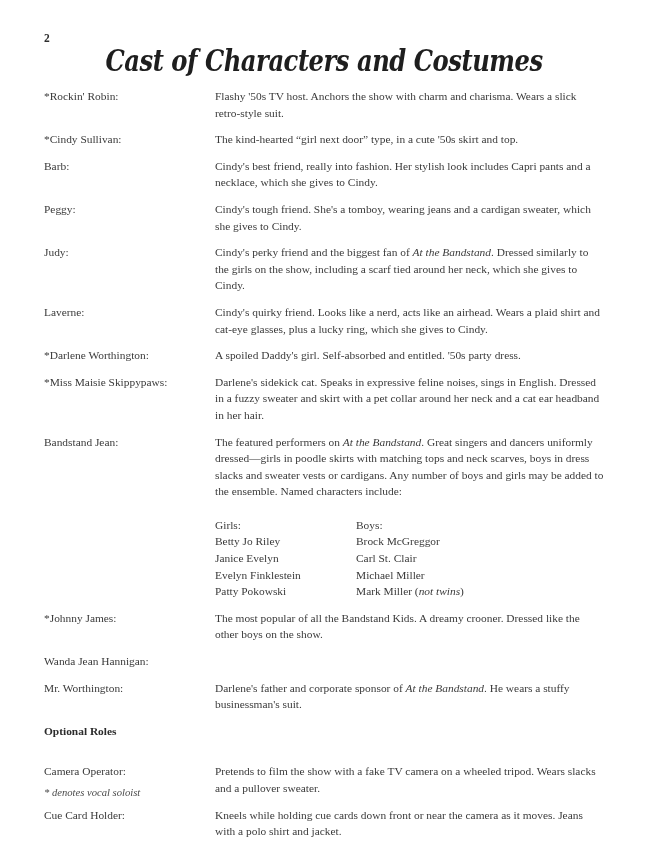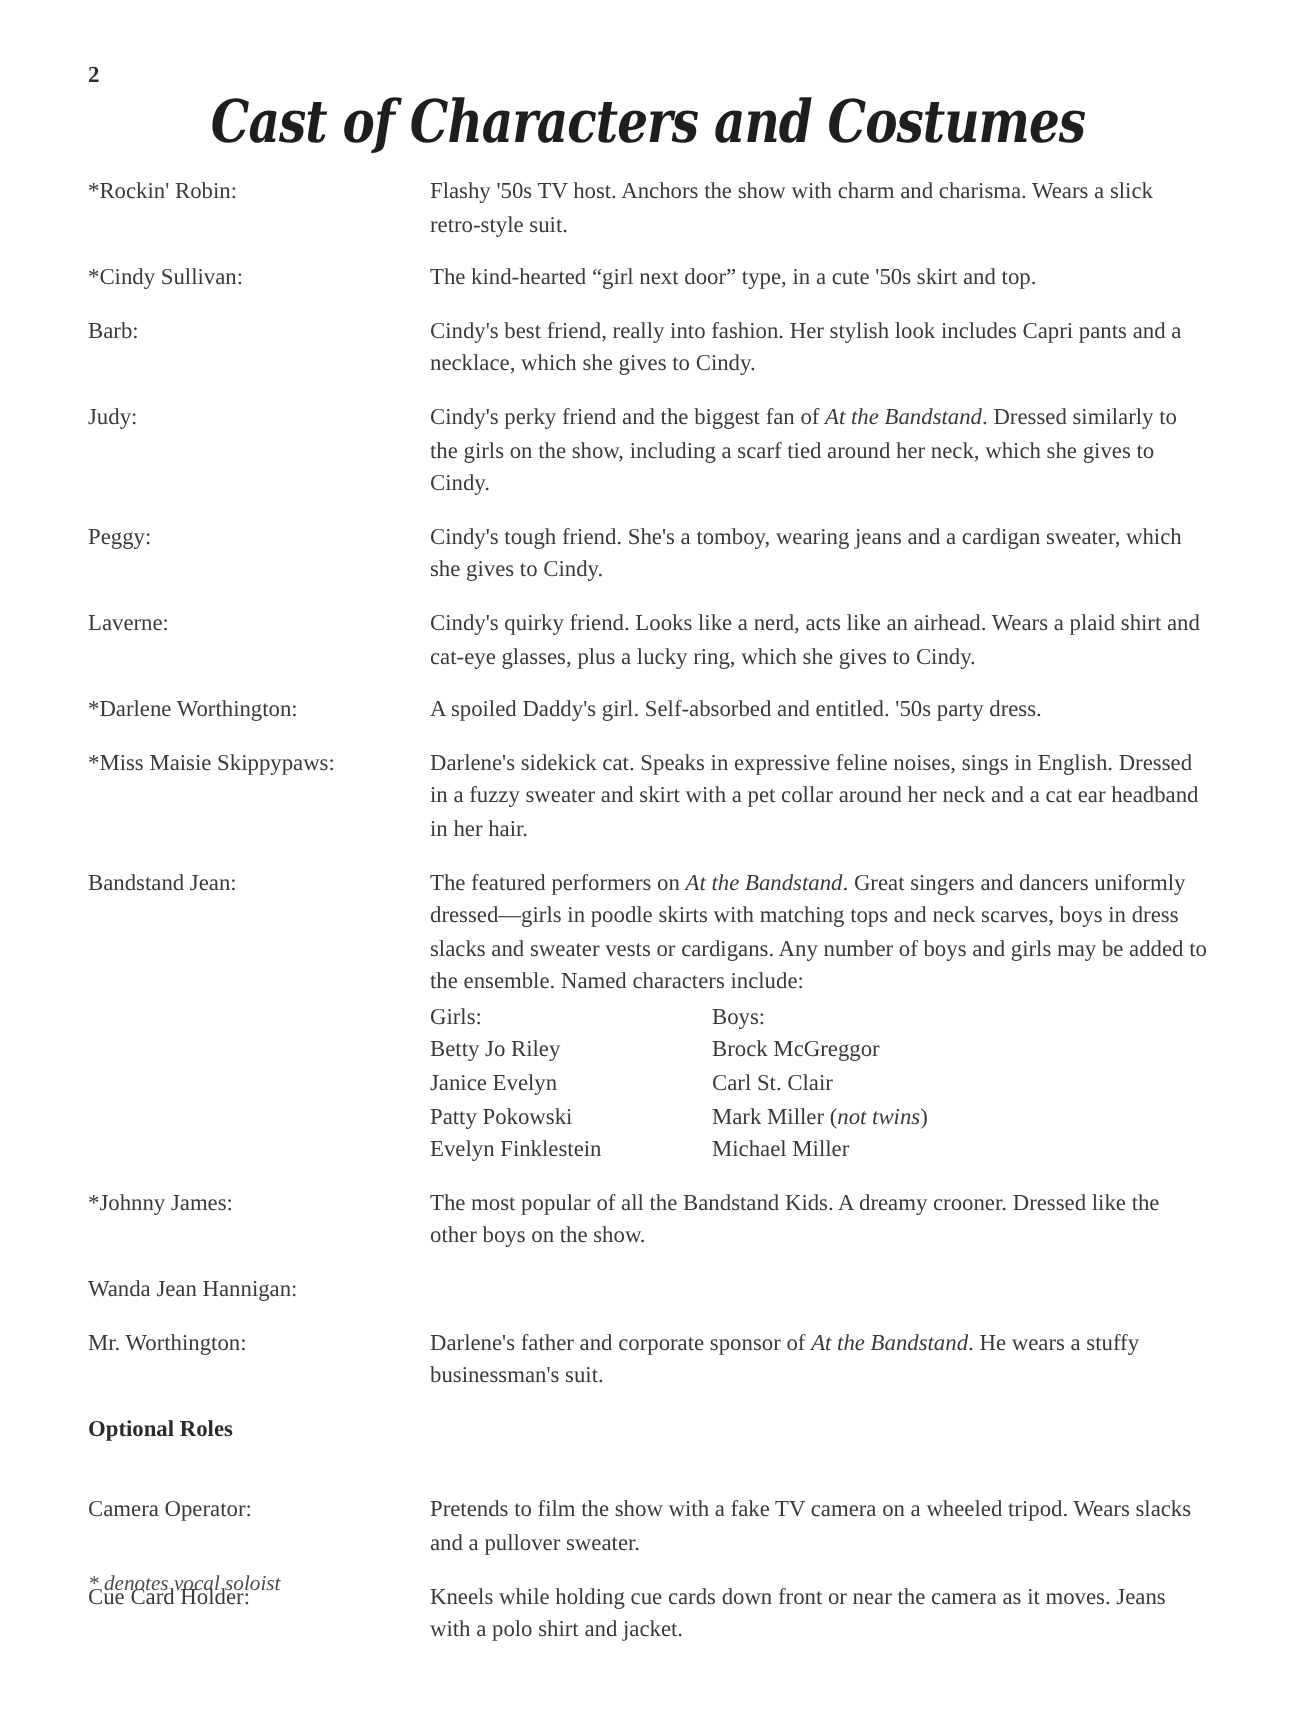--- a/index.html
+++ b/index.html
@@ -78,21 +78,21 @@
   .role-desc em, .role-name em { font-style: italic; }
   .section-heading {
     font-size: 11.4px;
     font-weight: bold;
     color: #2b2b2b;
     margin-top: 8px;
     margin-bottom: 24px;
     line-height: 16.6px;
   }
   .kid-list {
-    margin-top: 1px;
+    margin-top: 17px;
   }
   .kid-row {
     display: flex;
     line-height: 16.6px;
     font-size: 11.4px;
   }
   .kid-col-girls { width: 141px; flex: 0 0 141px; }
   .kid-col-boys  { flex: 1 1 auto; }
   .footnote {
     position: absolute;
@@ -122,26 +122,26 @@
         </div>
         <div class="role-row">
           <div class="role-name">*Cindy Sullivan:</div>
           <div class="role-desc">The kind-hearted “girl next door” type, in a cute '50s skirt and top.</div>
         </div>
         <div class="role-row">
           <div class="role-name">Barb:</div>
           <div class="role-desc">Cindy's best friend, really into fashion. Her stylish look includes Capri pants and a necklace, which she gives to Cindy.</div>
         </div>
         <div class="role-row">
+          <div class="role-name">Peggy:</div>
+          <div class="role-desc">Cindy's tough friend. She's a tomboy, wearing jeans and a cardigan sweater, which she gives to Cindy.</div>
+        </div>
+        <div class="role-row">
           <div class="role-name">Judy:</div>
           <div class="role-desc">Cindy's perky friend and the biggest fan of <em>At the Bandstand</em>. Dressed similarly to the girls on the show, including a scarf tied around her neck, which she gives to Cindy.</div>
-        </div>
-        <div class="role-row">
-          <div class="role-name">Peggy:</div>
-          <div class="role-desc">Cindy's tough friend. She's a tomboy, wearing jeans and a cardigan sweater, which she gives to Cindy.</div>
         </div>
         <div class="role-row">
           <div class="role-name">Laverne:</div>
           <div class="role-desc">Cindy's quirky friend. Looks like a nerd, acts like an airhead. Wears a plaid shirt and cat-eye glasses, plus a lucky ring, which she gives to Cindy.</div>
         </div>
         <div class="role-row">
           <div class="role-name">*Darlene Worthington:</div>
           <div class="role-desc">A spoiled Daddy's girl. Self-absorbed and entitled. '50s party dress.</div>
         </div>
         <div class="role-row">
@@ -162,27 +162,27 @@
           <div id="kid-rows">
               <div class="kid-row">
                 <div class="kid-col-girls">Betty Jo Riley</div>
                 <div class="kid-col-boys">Brock McGreggor</div>
               </div>
               <div class="kid-row">
                 <div class="kid-col-girls">Janice Evelyn</div>
                 <div class="kid-col-boys">Carl St. Clair</div>
               </div>
               <div class="kid-row">
+                <div class="kid-col-girls">Evelyn Finklestein</div>
+                <div class="kid-col-boys">Michael Miller</div>
+              </div>
+              <div class="kid-row">
                 <div class="kid-col-girls">Patty Pokowski</div>
                 <div class="kid-col-boys">Mark Miller (<em>not twins</em>)</div>
               </div>
-              <div class="kid-row">
-                <div class="kid-col-girls">Evelyn Finklestein</div>
-                <div class="kid-col-boys">Michael Miller</div>
-              </div>
             </div>
         </div>
       </div>
     </div>
 
     <div id="after-roles">
         <div class="role-row">
           <div class="role-name">*Johnny James:</div>
           <div class="role-desc">The most popular of all the Bandstand Kids. A dreamy crooner. Dressed like the other boys on the show.</div>
         </div>

